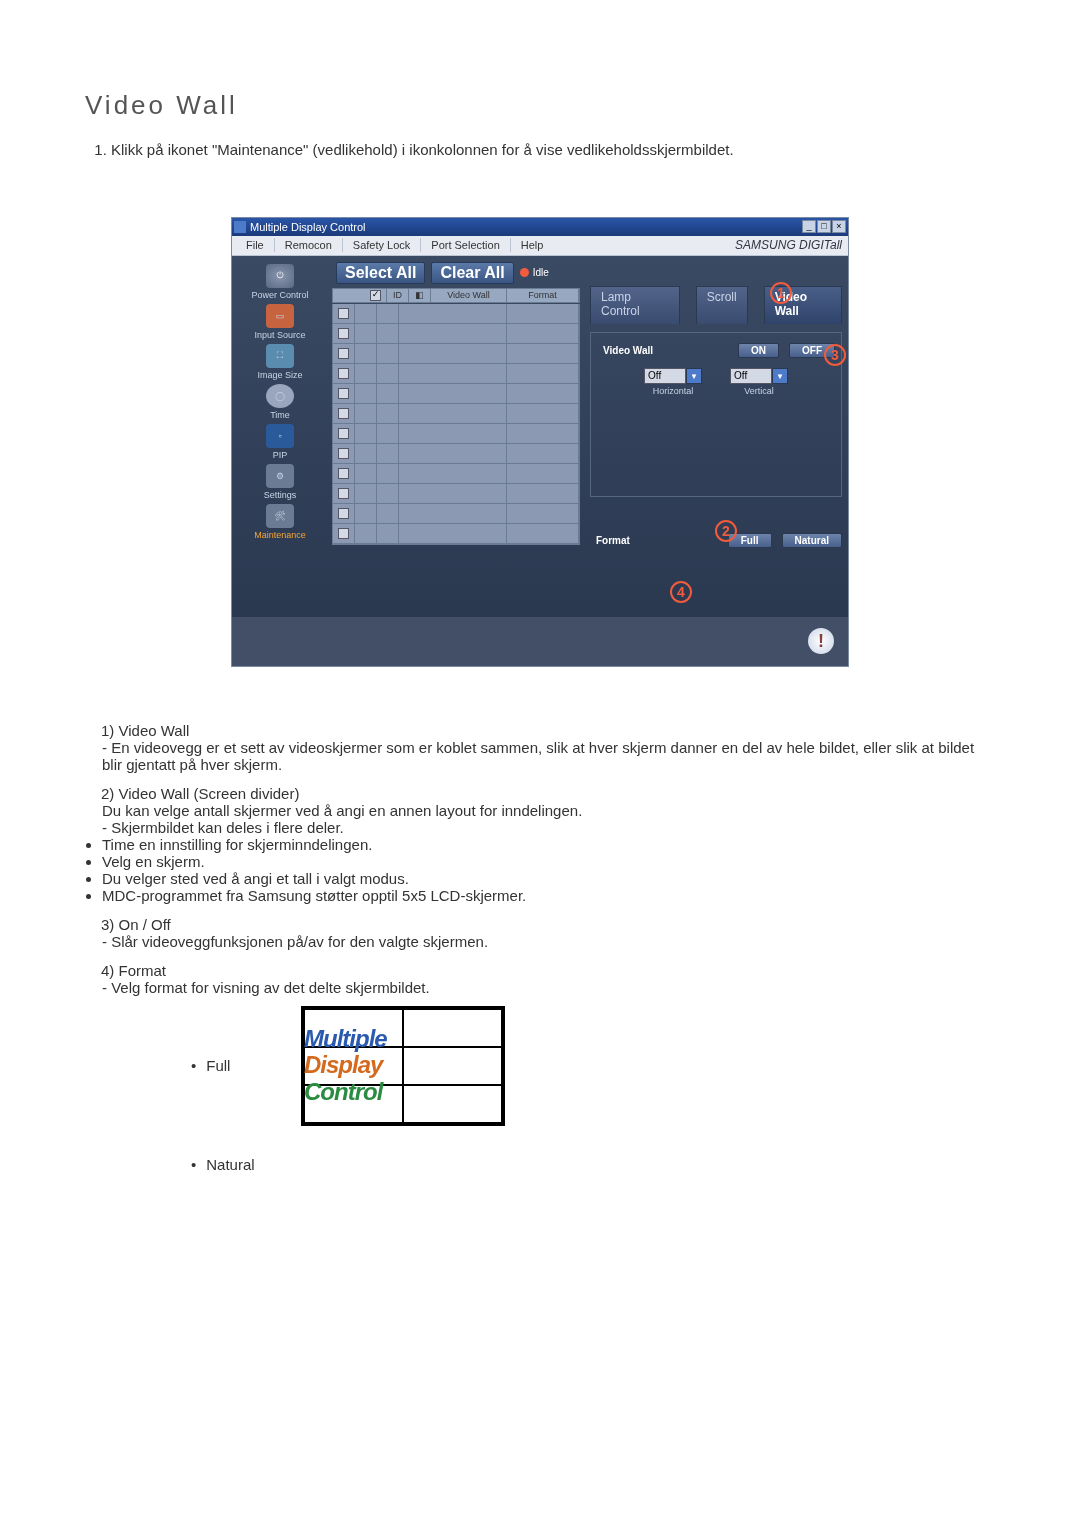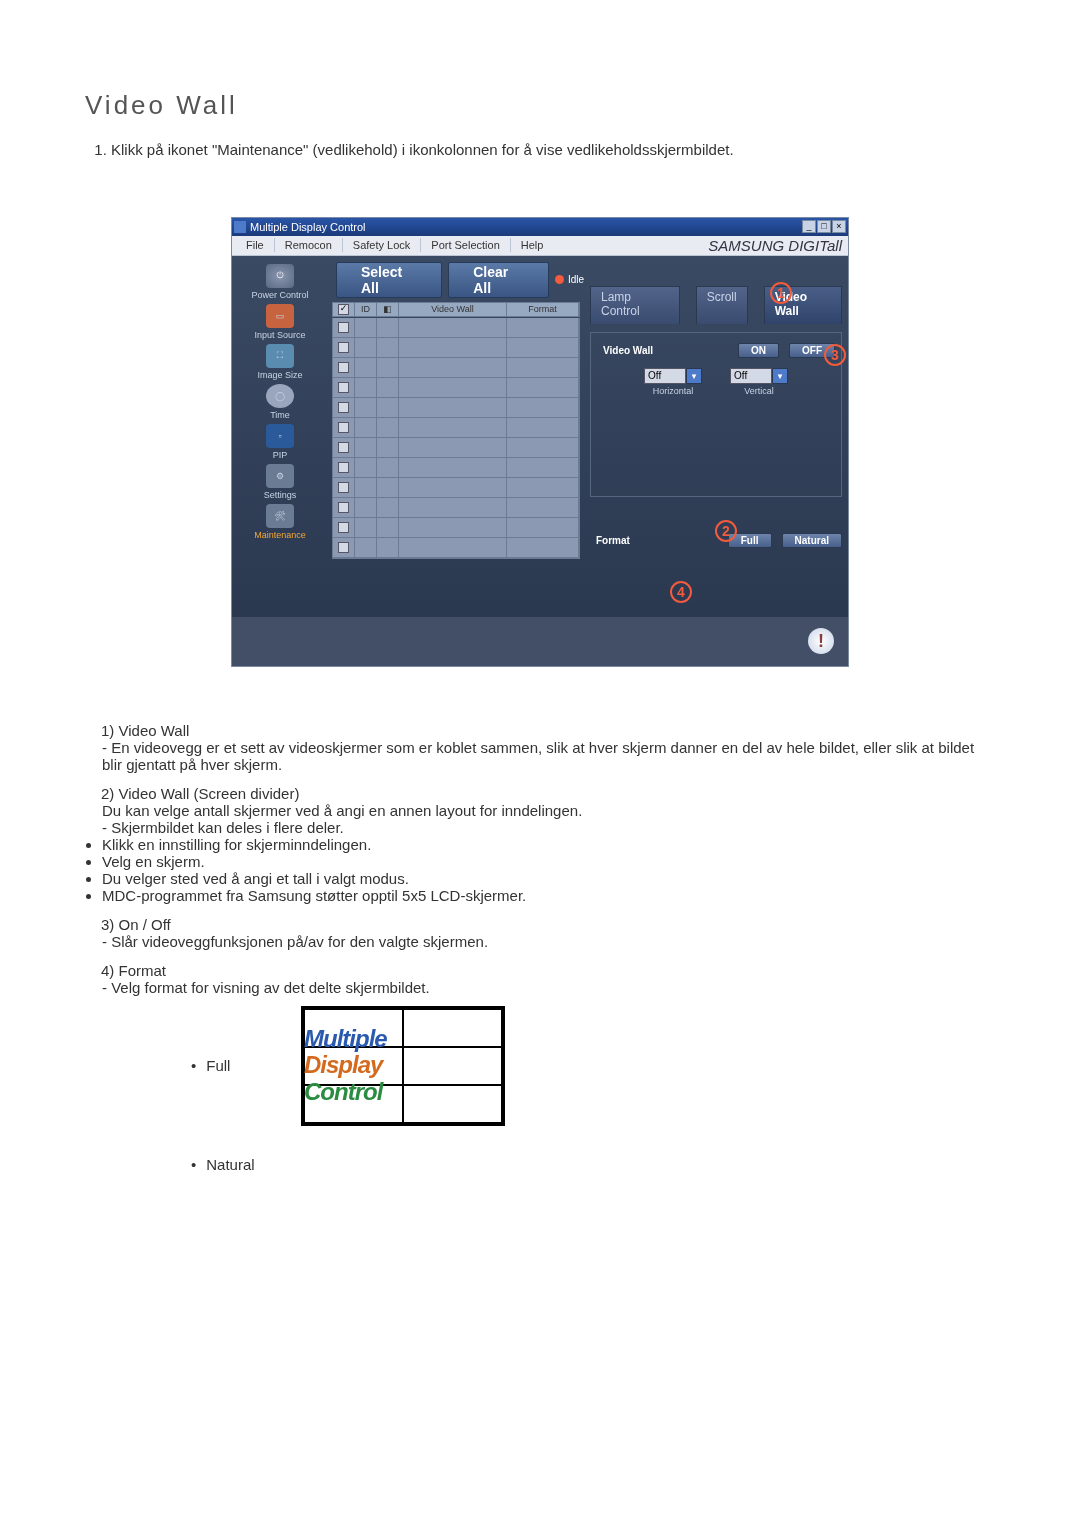--- a/index.html
+++ b/index.html
@@ -10,35 +10,35 @@
 .screenshot-wrap { display: flex; justify-content: center; margin-bottom: 55px; }
 .app-window { width: 618px; border: 1px solid #7a8ba3; background: #e8ecf2; font-size: 10px; }
 .titlebar { background: linear-gradient(#2a55a8, #1a3a7a); color: #fff; display: flex; align-items: center; height: 18px; padding: 0 2px; }
 .titlebar-icon { width: 12px; height: 12px; background: #4d7bc9; margin-right: 4px; display: inline-block; }
 .titlebar-text { flex: 1; font-size: 11px; }
 .win-controls { display: flex; gap: 1px; }
 .win-btn { width: 14px; height: 13px; background: #c8d3e6; color: #000; text-align: center; line-height: 11px; font-size: 9px; border: 1px solid #7a8ba3; }
 .menubar { display: flex; background: #e8ecf2; border-bottom: 1px solid #bcc5d4; align-items: center; height: 20px; padding-left: 4px; }
 .menu-item { padding: 4px 10px; font-size: 11px; color: #333; }
 .menu-sep { width: 1px; height: 14px; background: #bcc5d4; }
-.brand { margin-left: auto; padding-right: 6px; font-size: 15px; color: #334; font-style: italic; }
+.brand { margin-left: auto; padding-right: 6px; font-size: 12px; color: #334; font-style: italic; }
 .app-body { display: flex; background: linear-gradient(#3a4a62, #2a3850); min-height: 360px; }
 .sidebar { width: 96px; padding: 8px 0; display: flex; flex-direction: column; align-items: center; gap: 4px; }
 .sb-item { width: 80px; text-align: center; color: #c8d3e6; font-size: 9px; }
 .sb-icon { width: 28px; height: 24px; margin: 0 auto 2px; background: #6b7b93; border-radius: 4px; display: flex; align-items: center; justify-content: center; }
 .sb-icon.power { background: radial-gradient(#8a96b0,#5a6a82); color: #eee; }
 .sb-icon.pip { background: #2a5a9a; }
 .sb-item.active .sb-label { color: #f4a635; }
 .sb-label { display: block; margin-top: 1px; }
 .center { flex: 0 0 auto; width: 256px; padding: 6px 0px 0px 0px; }
 .center-top { display: flex; align-items: center; gap: 6px; padding-left: 8px; margin-bottom: 4px; }
-.btn3d { background: linear-gradient(#5b7aa7,#3a5583); color: #fff; font-size: 14px; padding: 1px 24px; border: 1px solid #263a5a; border-radius: 2px; font-weight: bold; }
+.btn3d { background: linear-gradient(#5b7aa7,#3a5583); color: #fff; font-size: 16px; padding: 1px 8px; border: 1px solid #263a5a; border-radius: 2px; font-weight: bold; }
 .idle { display: flex; align-items: center; gap: 4px; color: #fff; font-size: 10px; }
 .dot { width: 9px; height: 9px; border-radius: 50%; background: #f25b3d; }
-.grid-head { display: flex; background: #97a8c1; border: 1px solid #6b7b93; margin: 1px 4px; }
+.grid-head { display: flex; background: #97a8c1; border: 1px solid #6b7b93; margin: 1px 4px; padding-left: 32px; }
 .grid-head .cell, .grid-row .cell { border-right: 1px solid #6b7b93; font-size: 9px; text-align: center; padding: 1px 0; }
 .cell.cb { width: 22px; }
 .cell.id { width: 22px; }
 .cell.ic { width: 22px; }
 .cell.vw { flex: 1; }
 .cell.fmt { width: 72px; }
 .grid-body { margin: 0 4px; border: 1px solid #6b7b93; border-top: none; max-height: 260px; overflow: hidden; position: relative; background: #8b9ab2; }
 .grid-row { display: flex; height: 20px; align-items: stretch; }
 .grid-row .cell { display: flex; align-items: center; justify-content: center; border-bottom: 1px solid #6b7b93; }
 .checkbox { width: 11px; height: 11px; background: #d3dae6; border: 1px solid #556; display: inline-block; }
@@ -327,21 +327,21 @@
 <div class="notes">
   <div>
     <div class="nhead">1) Video Wall</div>
     <div class="nbody">- En videovegg er et sett av videoskjermer som er koblet sammen, slik at hver skjerm danner en del av hele bildet, eller slik at bildet blir gjentatt på hver skjerm.</div>
   </div>
   <div>
     <div class="nhead">2) Video Wall (Screen divider)</div>
     <div class="nbody">Du kan velge antall skjermer ved å angi en annen layout for inndelingen.</div>
     <div class="nbody">- Skjermbildet kan deles i flere deler.</div>
     <ul class="nbody">
-      <li>Klikk en innstilling for skjerminndelingen.</li>
+      <li>Time en innstilling for skjerminndelingen.</li>
       <li>Velg en skjerm.</li>
       <li>Du velger sted ved å angi et tall i valgt modus.</li>
       <li>MDC-programmet fra Samsung støtter opptil 5x5 LCD-skjermer.</li>
     </ul>
   </div>
   <div>
     <div class="nhead">3) On / Off</div>
     <div class="nbody">- Slår videoveggfunksjonen på/av for den valgte skjermen.</div>
   </div>
   <div class="format-section">

